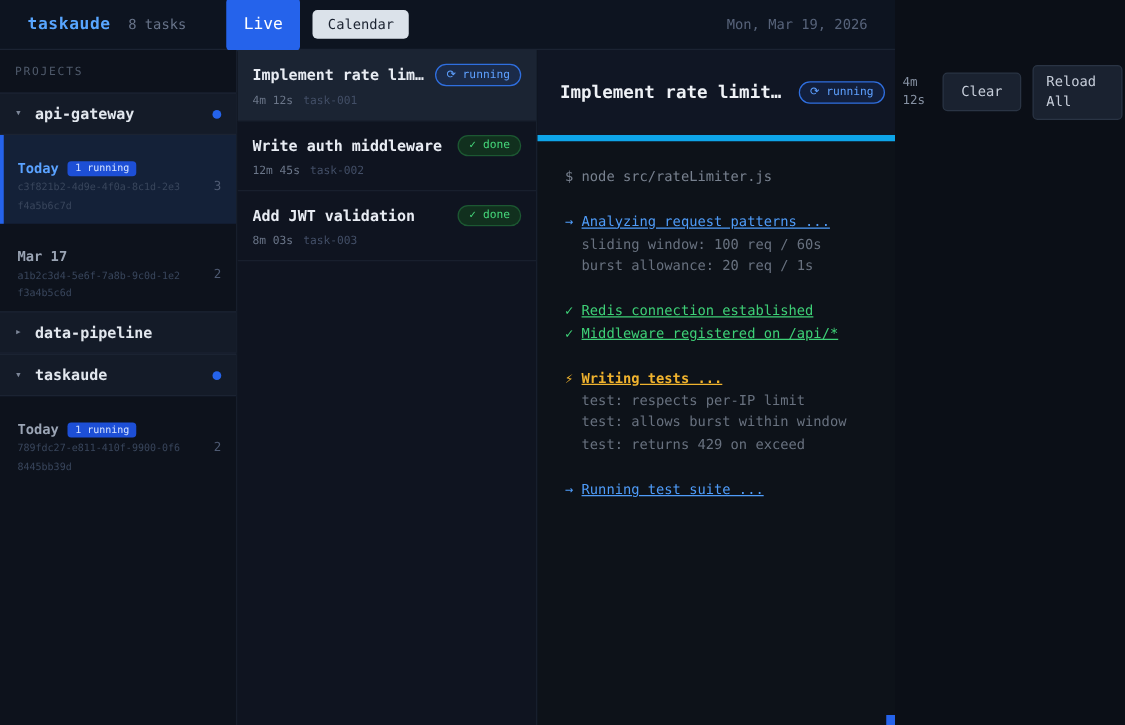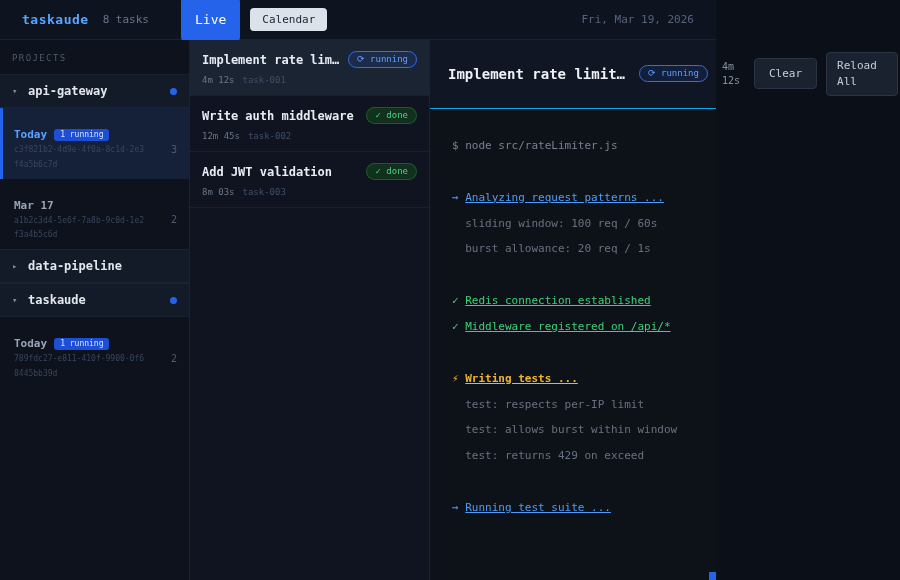--- a/index.html
+++ b/index.html
@@ -70,54 +70,54 @@
   }
   .badge-done {
     border:1px solid rgba(63,207,110,.25); color:#46d97c; background:#11301e;
     font-size:9px; padding:2px 8px 3px; border-radius:9px; white-space:nowrap; flex:0 0 auto;
   }
 
   
   .detail { flex:1; display:flex; flex-direction:column; background:#0d1219; min-width:0; }
   .detail-header {
     display:flex; align-items:center; gap:14px;
-    padding:12px 18px; background:#101624; border-bottom:1px solid #0ea5e9;
+    padding:12px 18px; background:#101624; border-bottom:5px solid #0ea5e9;
   }
   .detail-title { font-size:14px; font-weight:bold; color:#eef1f6; white-space:nowrap; }
   .detail-time { font-size:10px; color:#8691a3; width:30px; line-height:1.35; }
   .detail-actions { margin-left:auto; display:flex; gap:9px; align-items:center; }
   .btn-dark {
     background:#1a2230; border:1px solid #2a3444; color:#c6cdd9;
     font-size:11px; padding:8px 14px; border-radius:4px;
   }
   .btn-reload { width:72px; text-align:left; padding:5px 10px; line-height:1.45; }
 
   .console { padding:20px 22px; font-size:11px; line-height:1.62; overflow:hidden; }
-  .line { white-space:pre;margin-top:8px; }
+  .line { white-space:pre; }
   .line.blank { height:18px; }
   .cmd { color:#78818f; }
   .info { color:var(--info,#4f9cf9); }
   .dim { color:#68717f; }
   .success { color:var(--success,#3ed077); }
   .warn { color:var(--warning,#f0b32e); font-weight:bold; }
   .info .msg, .success .msg, .warn .msg { text-decoration:underline; }
 
   .scroll-corner { position:absolute; right:0; bottom:0; width:7px; height:8px; background:var(--accent,#2563eb); }
 </style>
 </head>
 <body>
 
 <div class="app">
 
   <div class="topbar">
     <span class="logo">taskaude</span>
     <span class="task-count">8 tasks</span>
     <button class="btn btn-live">Live</button>
     <button class="btn btn-calendar">Calendar</button>
-    <span class="topbar-date">Fri, Mar 19, 2026</span>
+    <span class="topbar-date">Mon, Mar 19, 2026</span>
   </div>
 
   <div class="main">
 
     <div class="sidebar">
       <div class="sidebar-title">PROJECTS</div>
       <div>
           <div class="project-row">
     <span class="project-caret">▾</span>
     <span class="project-name">api-gateway</span>

